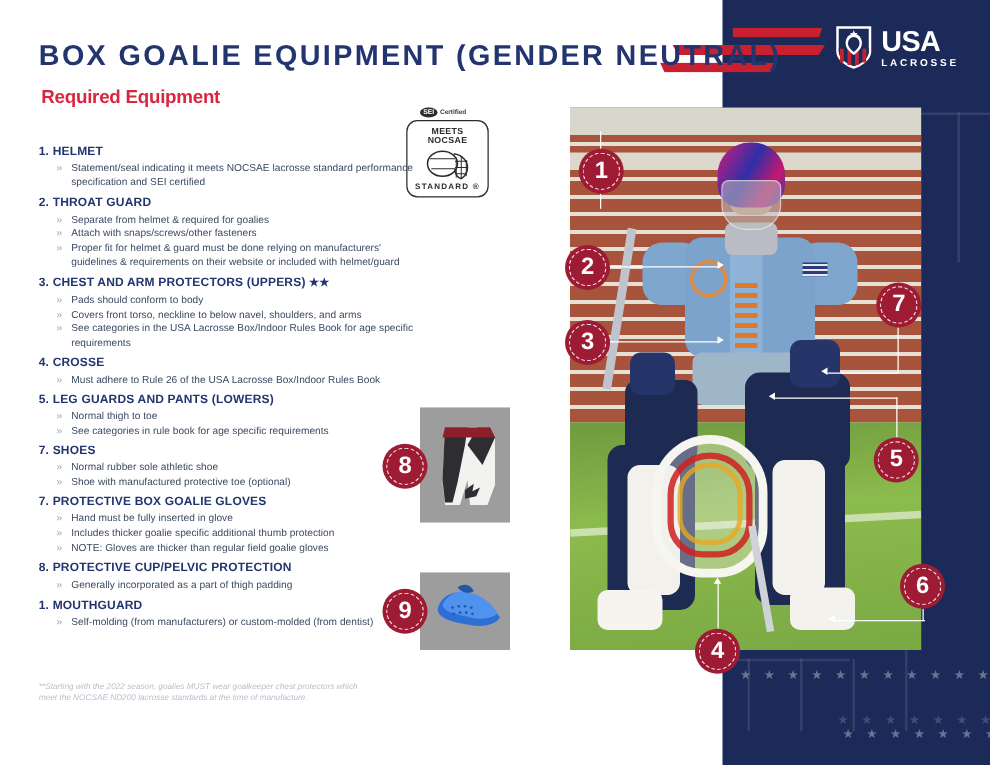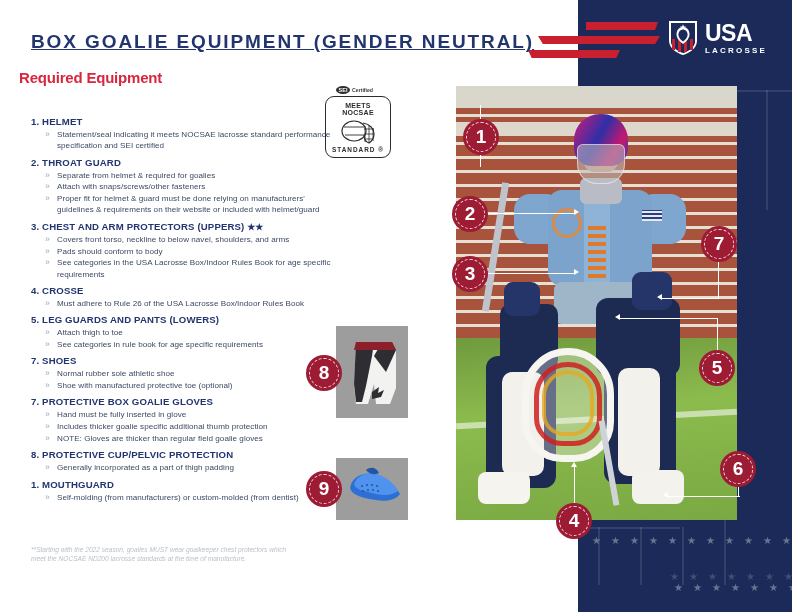--- a/index.html
+++ b/index.html
@@ -67,28 +67,27 @@
   }
   .logo-lax {
     font-size: 8px; font-weight: bold;
     letter-spacing: 2.2px;
     margin-top: 2px;
   }
 
   
   .title {
     position: absolute; left: 31px; top: 31px;
-    font-size: 19px; font-weight: bold;
+    font-size: 23px; font-weight: bold;
     color: #22356f;
     letter-spacing: 1.9px;
     white-space: nowrap;
-    text-decoration: underline;
   }
   .subtitle {
-    position: absolute; left: 19px; top: 69px;
+    position: absolute; left: 33px; top: 69px;
     font-size: 15px; font-weight: bold;
     color: #d8263c;
     letter-spacing: -0.2px;
   }
 
   
   .list { position: absolute; left: 31px; top: 96px; width: 300px; margin-top: 20px; }
   .item { margin-bottom: 1px; }
   .item-head {
     font-size: 9.6px; font-weight: bold;
@@ -356,39 +355,39 @@
         <li class="bullet">Separate from helmet &amp; required for goalies</li>
         <li class="bullet">Attach with snaps/screws/other fasteners</li>
         <li class="bullet">Proper fit for helmet &amp; guard must be done relying on manufacturers' guidelines &amp; requirements on their website or included with helmet/guard</li>
       </ul>
     </div>
     <div class="spacer-sm"></div>
 
     <div class="item">
       <div class="item-head"><span>3. CHEST AND ARM PROTECTORS (UPPERS)</span> <span class="stars">★★</span></div>
       <ul class="bullets">
+        <li class="bullet">Pads should conform to body</li>
         <li class="bullet">Covers front torso, neckline to below navel, shoulders, and arms</li>
-        <li class="bullet">Pads should conform to body</li>
         <li class="bullet">See categories in the USA Lacrosse Box/Indoor Rules Book for age specific requirements</li>
       </ul>
     </div>
     <div class="spacer-sm"></div>
 
     <div class="item">
       <div class="item-head"><span>4. CROSSE</span></div>
       <ul class="bullets">
         <li class="bullet">Must adhere to Rule 26 of the USA Lacrosse Box/Indoor Rules Book</li>
       </ul>
     </div>
     <div class="spacer-sm"></div>
 
     <div class="item">
       <div class="item-head"><span>5. LEG GUARDS AND PANTS (LOWERS)</span></div>
       <ul class="bullets">
-        <li class="bullet">Attach thigh to toe</li>
+        <li class="bullet">Normal thigh to toe</li>
         <li class="bullet">See categories in rule book for age specific requirements</li>
       </ul>
     </div>
     <div class="spacer-sm"></div>
 
     <div class="item">
       <div class="item-head"><span>7. SHOES</span></div>
       <ul class="bullets">
         <li class="bullet">Normal rubber sole athletic shoe</li>
         <li class="bullet">Shoe with manufactured protective toe (optional)</li>

